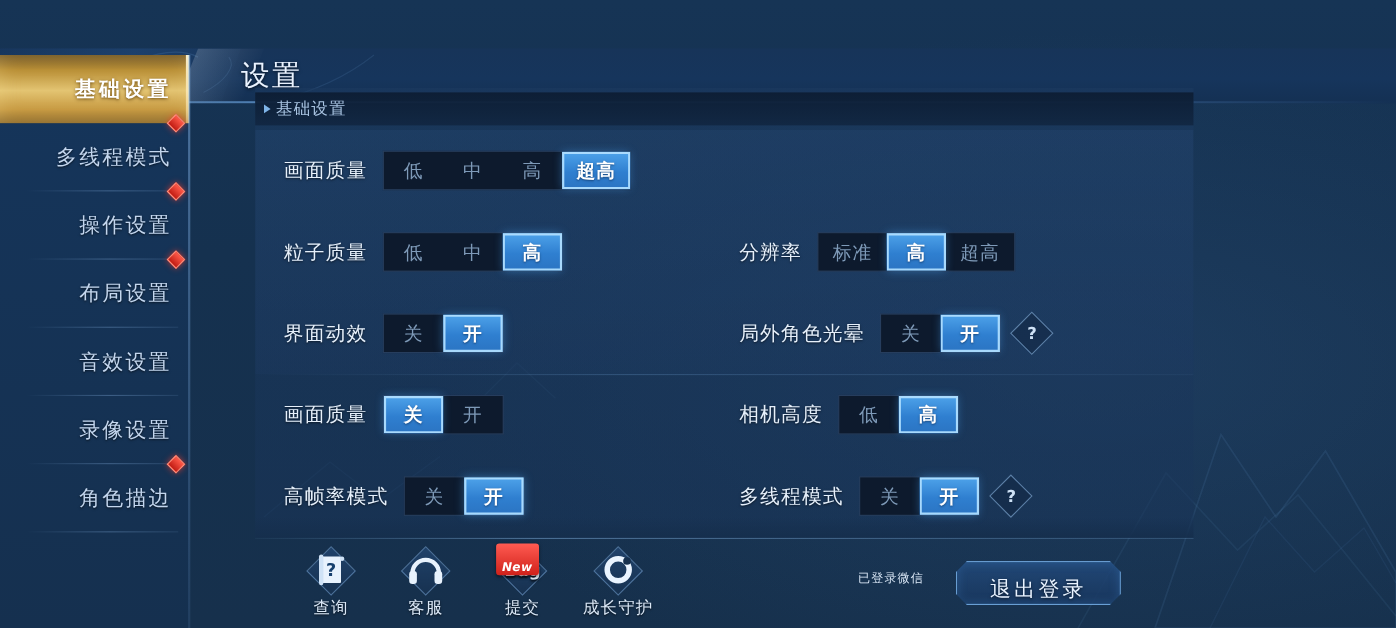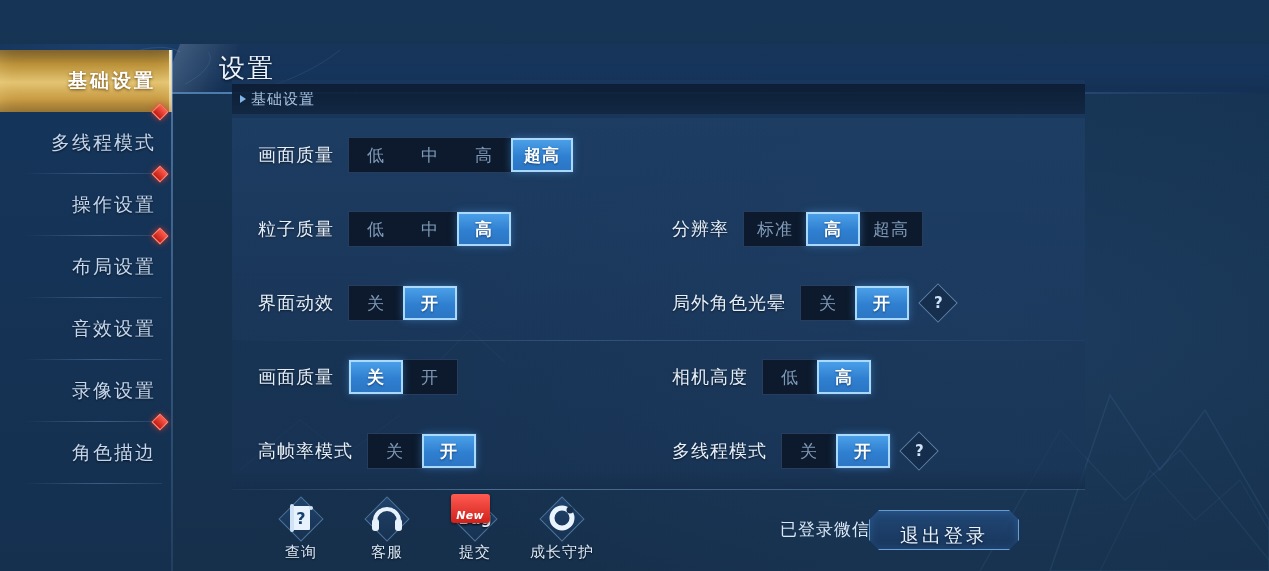--- a/index.html
+++ b/index.html
@@ -184,21 +184,21 @@
     background:linear-gradient(180deg,#ff5b52,#d0211a);
     color:#fff; font-size:11px; font-style:italic; font-weight:bold;
     padding:15px 6px 1px 5px; border-radius:3px; letter-spacing:.3px;
     box-shadow:0 1px 3px rgba(0,0,0,.5); z-index:3;
   }
   .bugtext{
     position:relative; z-index:2; font-size:15px; font-weight:bold; 
     color:#eaf4ff; text-shadow:0 1px 2px rgba(0,0,0,.8);
   }
   .wechat-txt{
-    position:absolute; left:780px; top:518px; font-size:17px;
+    position:absolute; left:780px; top:518px; font-size:11px;
     color:#dbe8f7; letter-spacing:1px;
   }
   .logout{
     position:absolute; left:869px; top:510px; width:150px; height:40px;
     background:linear-gradient(180deg,rgba(34,74,124,.85),rgba(24,54,94,.85));
     border:1px solid rgba(130,190,245,.75);
     display:flex; align-items:flex-end; justify-content:center; cursor:pointer;
     clip-path:polygon(10px 0,calc(100% - 10px) 0,100% 10px,100% calc(100% - 10px),calc(100% - 10px) 100%,10px 100%,0 calc(100% - 10px),0 10px);
     box-shadow:0 0 10px rgba(80,160,240,.25) inset;
   }

